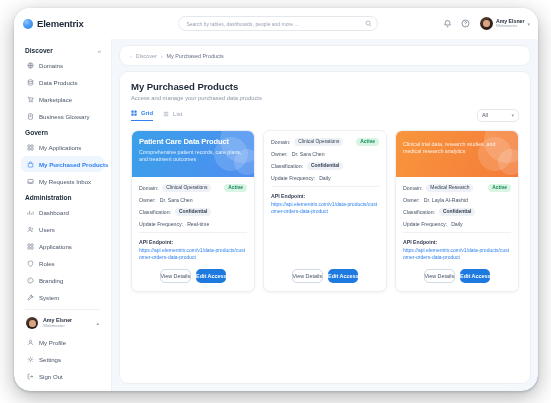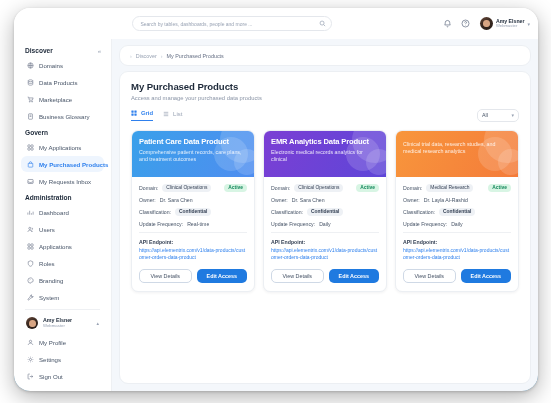--- a/index.html
+++ b/index.html
@@ -176,21 +176,21 @@
     display: grid;
     grid-template-columns: repeat(3, 1fr);
     gap: 8px;
   }
   .card {
     border-radius: 7px;
     background: #ffffff;
     border: 1px solid #eceff3;
     box-shadow: 0 1px 3px rgba(16,24,40,0.06);
     overflow: hidden;
-    display: flex; flex-direction: column;
+    display: flex; flex-direction: column; align-items: center;
   }
   .card-head {
     position: relative;
     padding: 7px 7px 8px 7px;
     min-height: 46px;
     overflow: hidden;
   }
   .card-head .deco {
     position: absolute; border-radius: 50%;
     background: rgba(255,255,255,0.15);
@@ -249,20 +249,24 @@
   .btn-primary { background: #1f7ae0; color: #ffffff; font-weight: bold; }
 
   svg { display: block; }
 </style>
 </head>
 <body>
 
 <div id="app-window">
 
   <div class="topbar">
+    <div class="brand">
+      <div class="brand-logo"></div>
+      <div class="brand-name">Elementrix</div>
+    </div>
 
     <div class="search-wrap">
       <div class="search-box">
         <div class="search-placeholder">Search by tables, dashboards, people and more ...</div>
         <div class="search-ico">
           <svg width="7" height="7" viewBox="0 0 16 16" fill="none" stroke="currentColor" stroke-width="1.6">
             <circle cx="7" cy="7" r="4.6"></circle>
               <path d="M10.4 10.4 L14 14"></path>
           </svg>
         </div>
@@ -566,27 +570,20 @@
               <div class="api-label">API Endpoint:</div>
               <div class="api-url">https://api.elementrix.com/v1/data-products/customer-orders-data-product</div>
             </div>
             <div class="card-actions">
               <div class="btn btn-outline">View Details</div>
               <div class="btn btn-primary">Edit Access</div>
             </div>
           </div>
 
           <div class="card">
-            <div class="card-head" id="head-1" style="background: linear-gradient(118deg, rgb(123, 63, 212) 0%, rgb(94, 70, 216) 100%);">
-              <div class="deco deco-a"></div>
-              <div class="deco deco-b"></div>
-              <div class="deco deco-c"></div>
-              <div class="card-title">EMR Analytics Data Product</div>
-              <div class="card-desc">Electronic medical records analytics for clinical</div>
-            </div>
             <div class="card-body">
               <div class="meta-row">
                 <span class="meta-key">Domain:</span>
                 <span class="pill">Clinical Operations</span>
                 <span class="badge-active">Active</span>
               </div>
               <div class="meta-row">
                 <span class="meta-key">Owner:</span>
                 <span class="meta-val">Dr. Sara Chen</span>
               </div>

